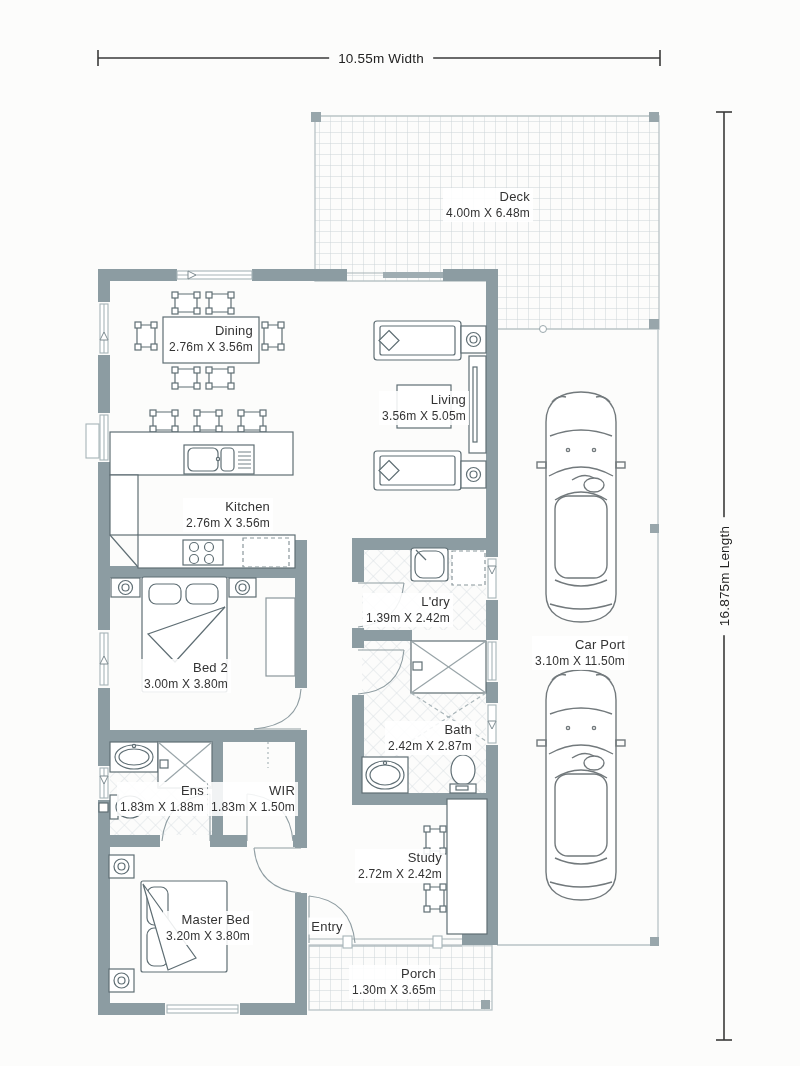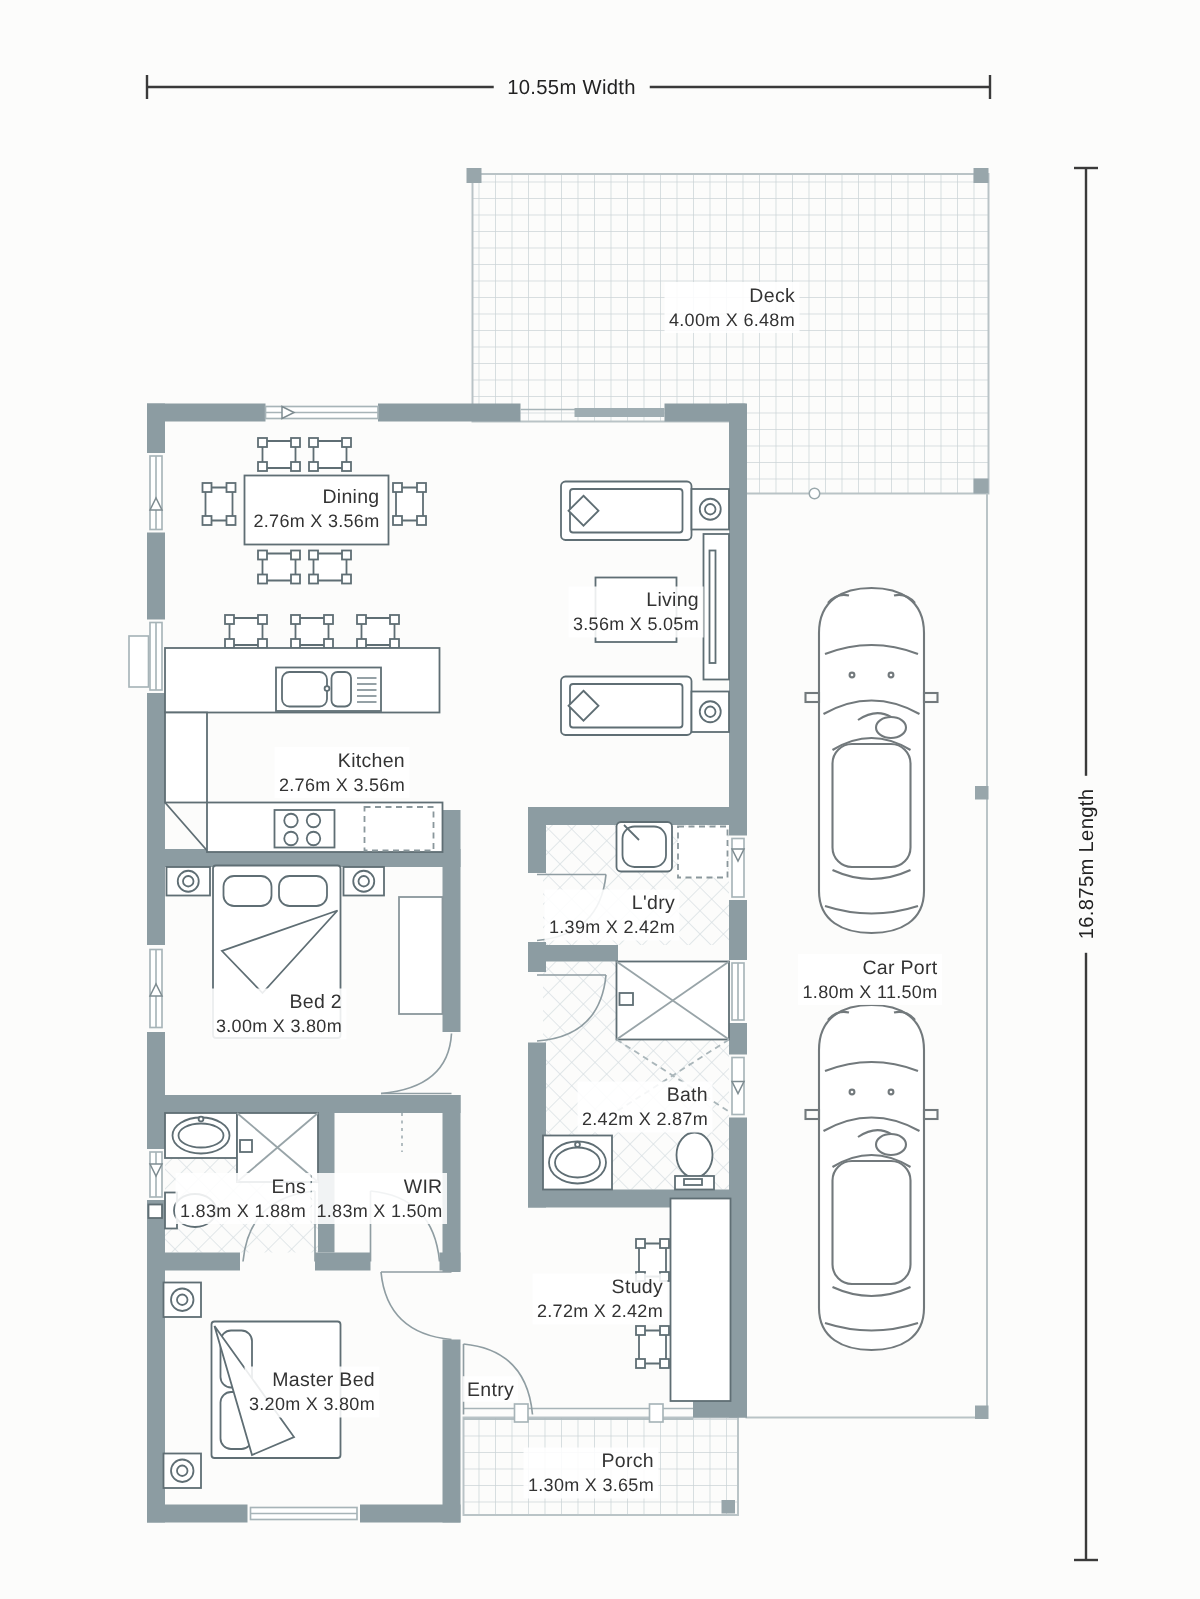--- a/index.html
+++ b/index.html
@@ -387,19 +387,19 @@
     </div>
 <div class="room-label" style="left:327px;top:926px">
       <div class="room-name">Entry</div>
     </div>
 <div class="room-label" style="left:394px;top:982px">
       <div class="room-name">Porch</div>
       <div class="room-dims">1.30m X 3.65m</div>
     </div>
 <div class="room-label" style="left:580px;top:653px">
       <div class="room-name">Car Port</div>
-      <div class="room-dims">1.80m X 11.50m</div>
+      <div class="room-dims">3.10m X 11.50m</div>
     </div>
 
 <div class="dim-label" style="left:381px;top:58px">10.55m Width</div>
 <div class="dim-label vertical" style="left:724px;top:576px">16.875m Length</div>
 
 </div>
 
 </body></html>

